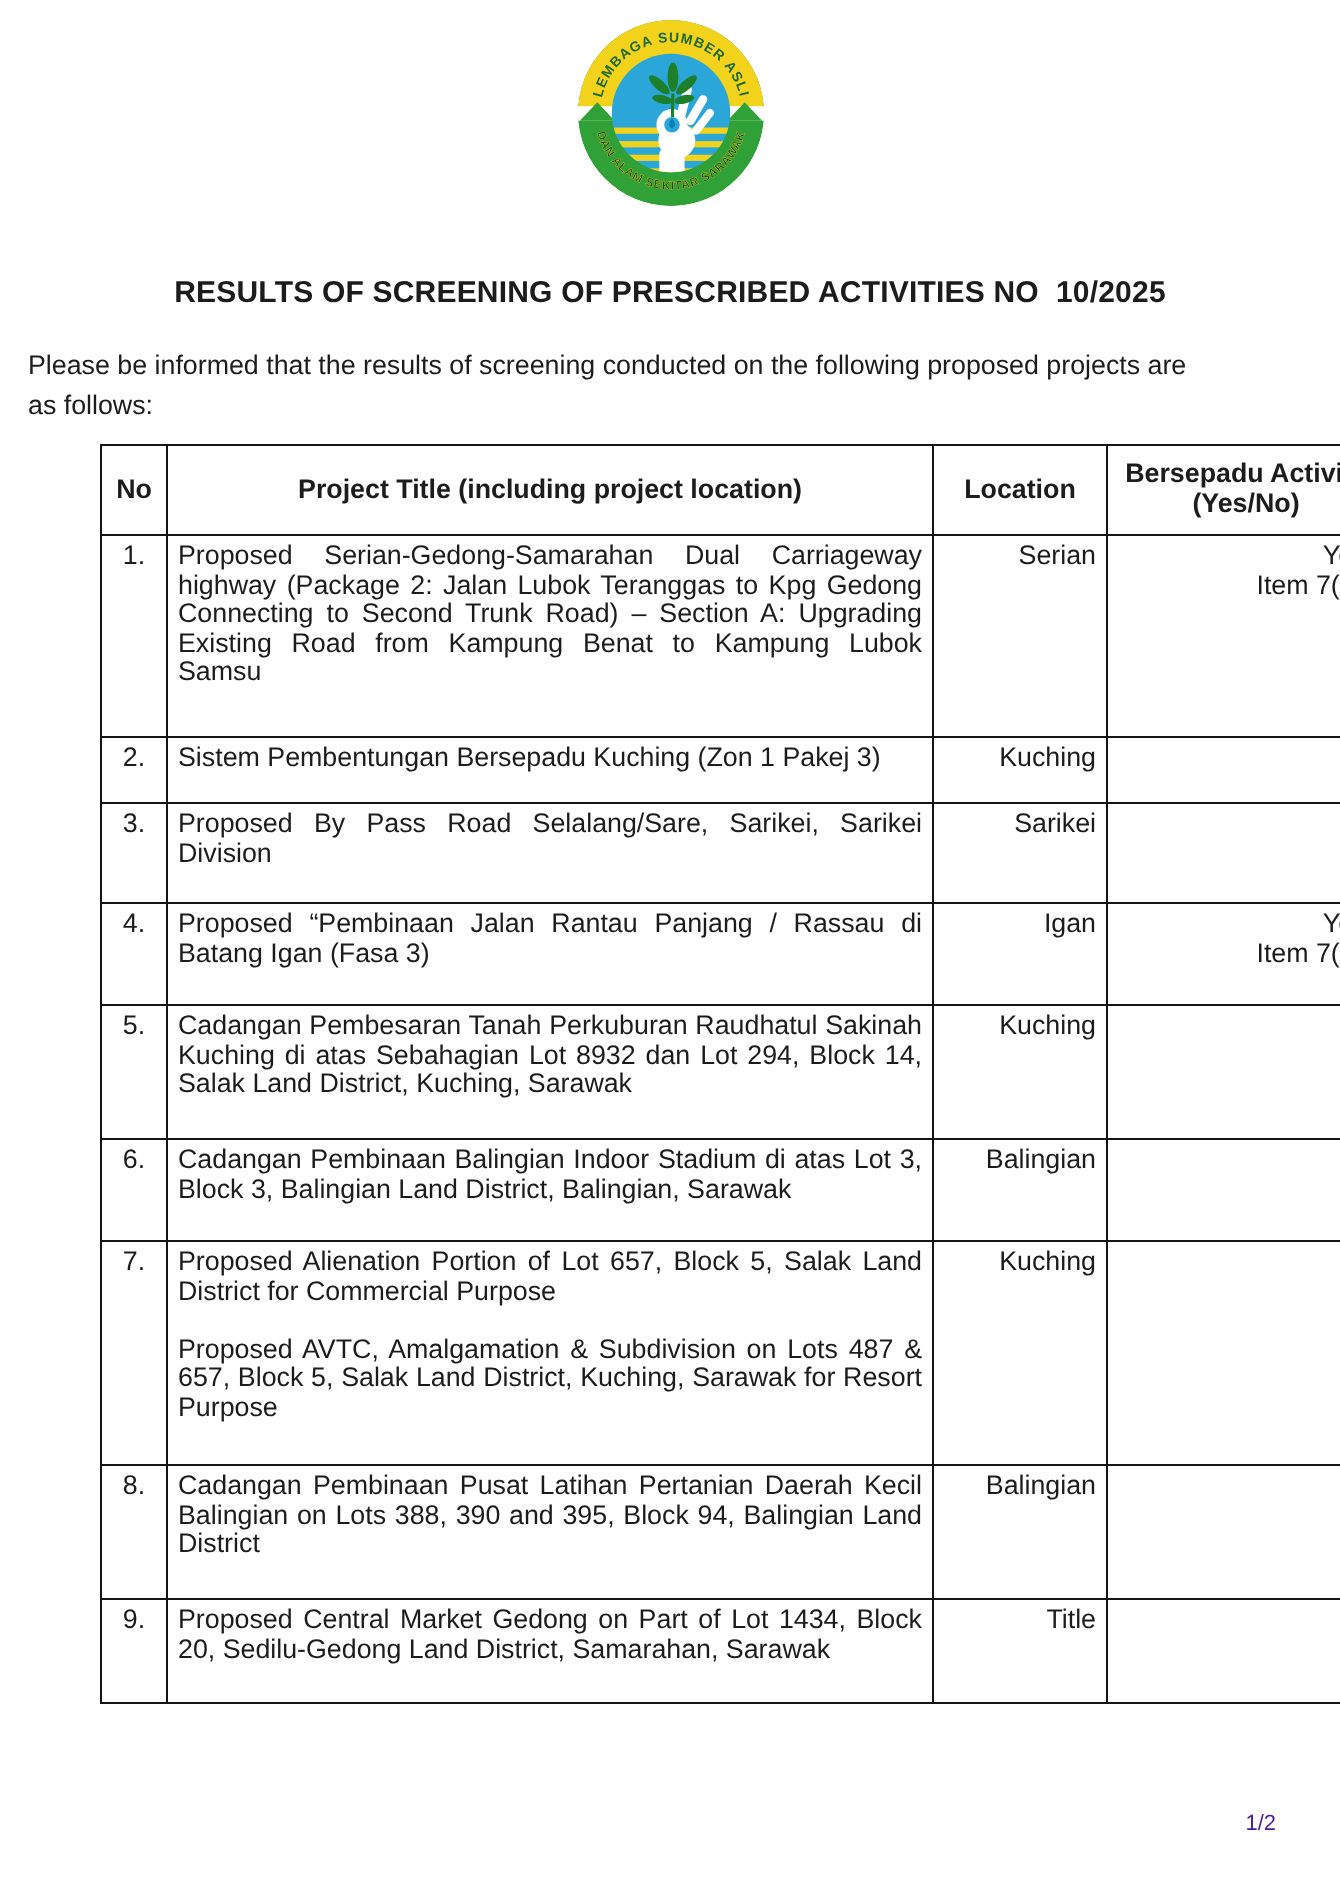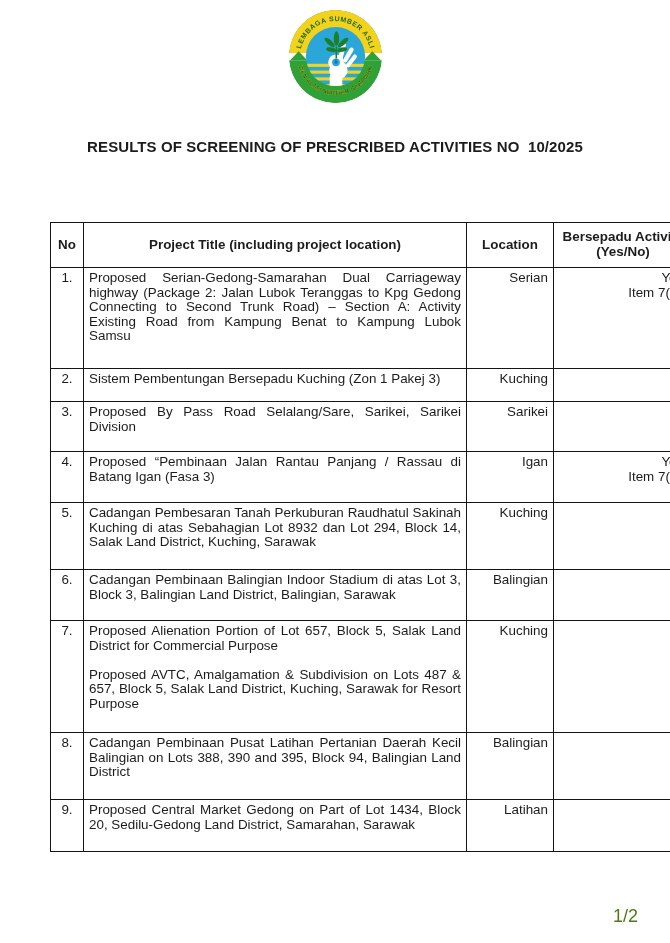--- a/index.html
+++ b/index.html
@@ -75,22 +75,22 @@
   tbody tr:nth-child(6)  td { height: 45px; }
   tbody tr:nth-child(7)  td { height: 106px; }
   tbody tr:nth-child(8)  td { height: 61px; }
   tbody tr:nth-child(9)  td { height: 46px; }
   tbody tr:nth-child(10) td { height: 28px; }
   tbody tr:nth-child(11) td { height: 45px; }
   .page-number {
     position: absolute;
     top: 906px;
     right: 32px;
-    font-size: 18px;
-    color: #4d7c0f;
+    font-size: 11px;
+    color: #4c1d95;
   }
 </style>
 </head>
 <body>
 
 <div class="page">
 
   <svg class="logo" viewBox="0 0 100 100" aria-hidden="true">
     <defs>
       <clipPath id="outerClip">
@@ -139,40 +139,42 @@
     <text font-family="Liberation Sans, sans-serif" font-size="7.2" font-weight="bold" fill="#1d6b2e" letter-spacing="0.6">
       <textPath href="#topArc" startOffset="50%" text-anchor="middle">LEMBAGA SUMBER ASLI</textPath>
     </text>
     <text font-family="Liberation Sans, sans-serif" font-size="6.2" font-weight="bold" fill="#0e4d1d" stroke="#f3d21c" stroke-width="0.18" letter-spacing="0.35">
       <textPath href="#botArc" startOffset="50%" text-anchor="middle">DAN ALAM SEKITAR SARAWAK</textPath>
     </text>
   </svg>
 
   <h1 class="doc-title">RESULTS OF SCREENING OF PRESCRIBED ACTIVITIES NO  10/2025</h1>
 
+  <p class="intro">Please be informed that the results of screening conducted on the following proposed projects are
+as follows:</p>
 
   <table class="results">
     <colgroup>
       <col style="width:33px">
       <col style="width:383px">
       <col style="width:87px">
       <col style="width:139px">
     </colgroup>
     <thead>
       <tr>
         <th>No</th>
         <th>Project Title (including project location)</th>
         <th>Location</th>
         <th>Bersepadu Activity (Yes/No)</th>
       </tr>
     </thead>
     <tbody>
       <tr>
         <td class="c-no">1.</td>
-        <td class="c-title">Proposed Serian-Gedong-Samarahan Dual Carriageway highway (Package 2: Jalan Lubok Teranggas to Kpg Gedong Connecting to Second Trunk Road) – Section A: Activity Existing Road from Kampung Benat to Kampung Lubok Samsu</td>
+        <td class="c-title">Proposed Serian-Gedong-Samarahan Dual Carriageway highway (Package 2: Jalan Lubok Teranggas to Kpg Gedong Connecting to Second Trunk Road) – Section A: Upgrading Existing Road from Kampung Benat to Kampung Lubok Samsu</td>
         <td class="c-loc">Serian</td>
         <td class="c-act">Yes,
 Item 7(vii)</td>
       </tr>
       <tr>
         <td class="c-no">2.</td>
         <td class="c-title">Sistem Pembentungan Bersepadu Kuching (Zon 1 Pakej 3)</td>
         <td class="c-loc">Kuching</td>
         <td class="c-act">No</td>
       </tr>
@@ -211,21 +213,21 @@
       </tr>
       <tr>
         <td class="c-no">8.</td>
         <td class="c-title">Cadangan Pembinaan Pusat Latihan Pertanian Daerah Kecil Balingian on Lots 388, 390 and 395, Block 94, Balingian Land District</td>
         <td class="c-loc">Balingian</td>
         <td class="c-act">No</td>
       </tr>
       <tr>
         <td class="c-no">9.</td>
         <td class="c-title">Proposed Central Market Gedong on Part of Lot 1434, Block 20, Sedilu-Gedong Land District, Samarahan, Sarawak</td>
-        <td class="c-loc">Latihan</td>
+        <td class="c-loc">Title</td>
         <td class="c-act">No</td>
       </tr>
     </tbody>
   </table>
 
   <div class="page-number">1/2</div>
 
 </div>
 
 </body></html>

